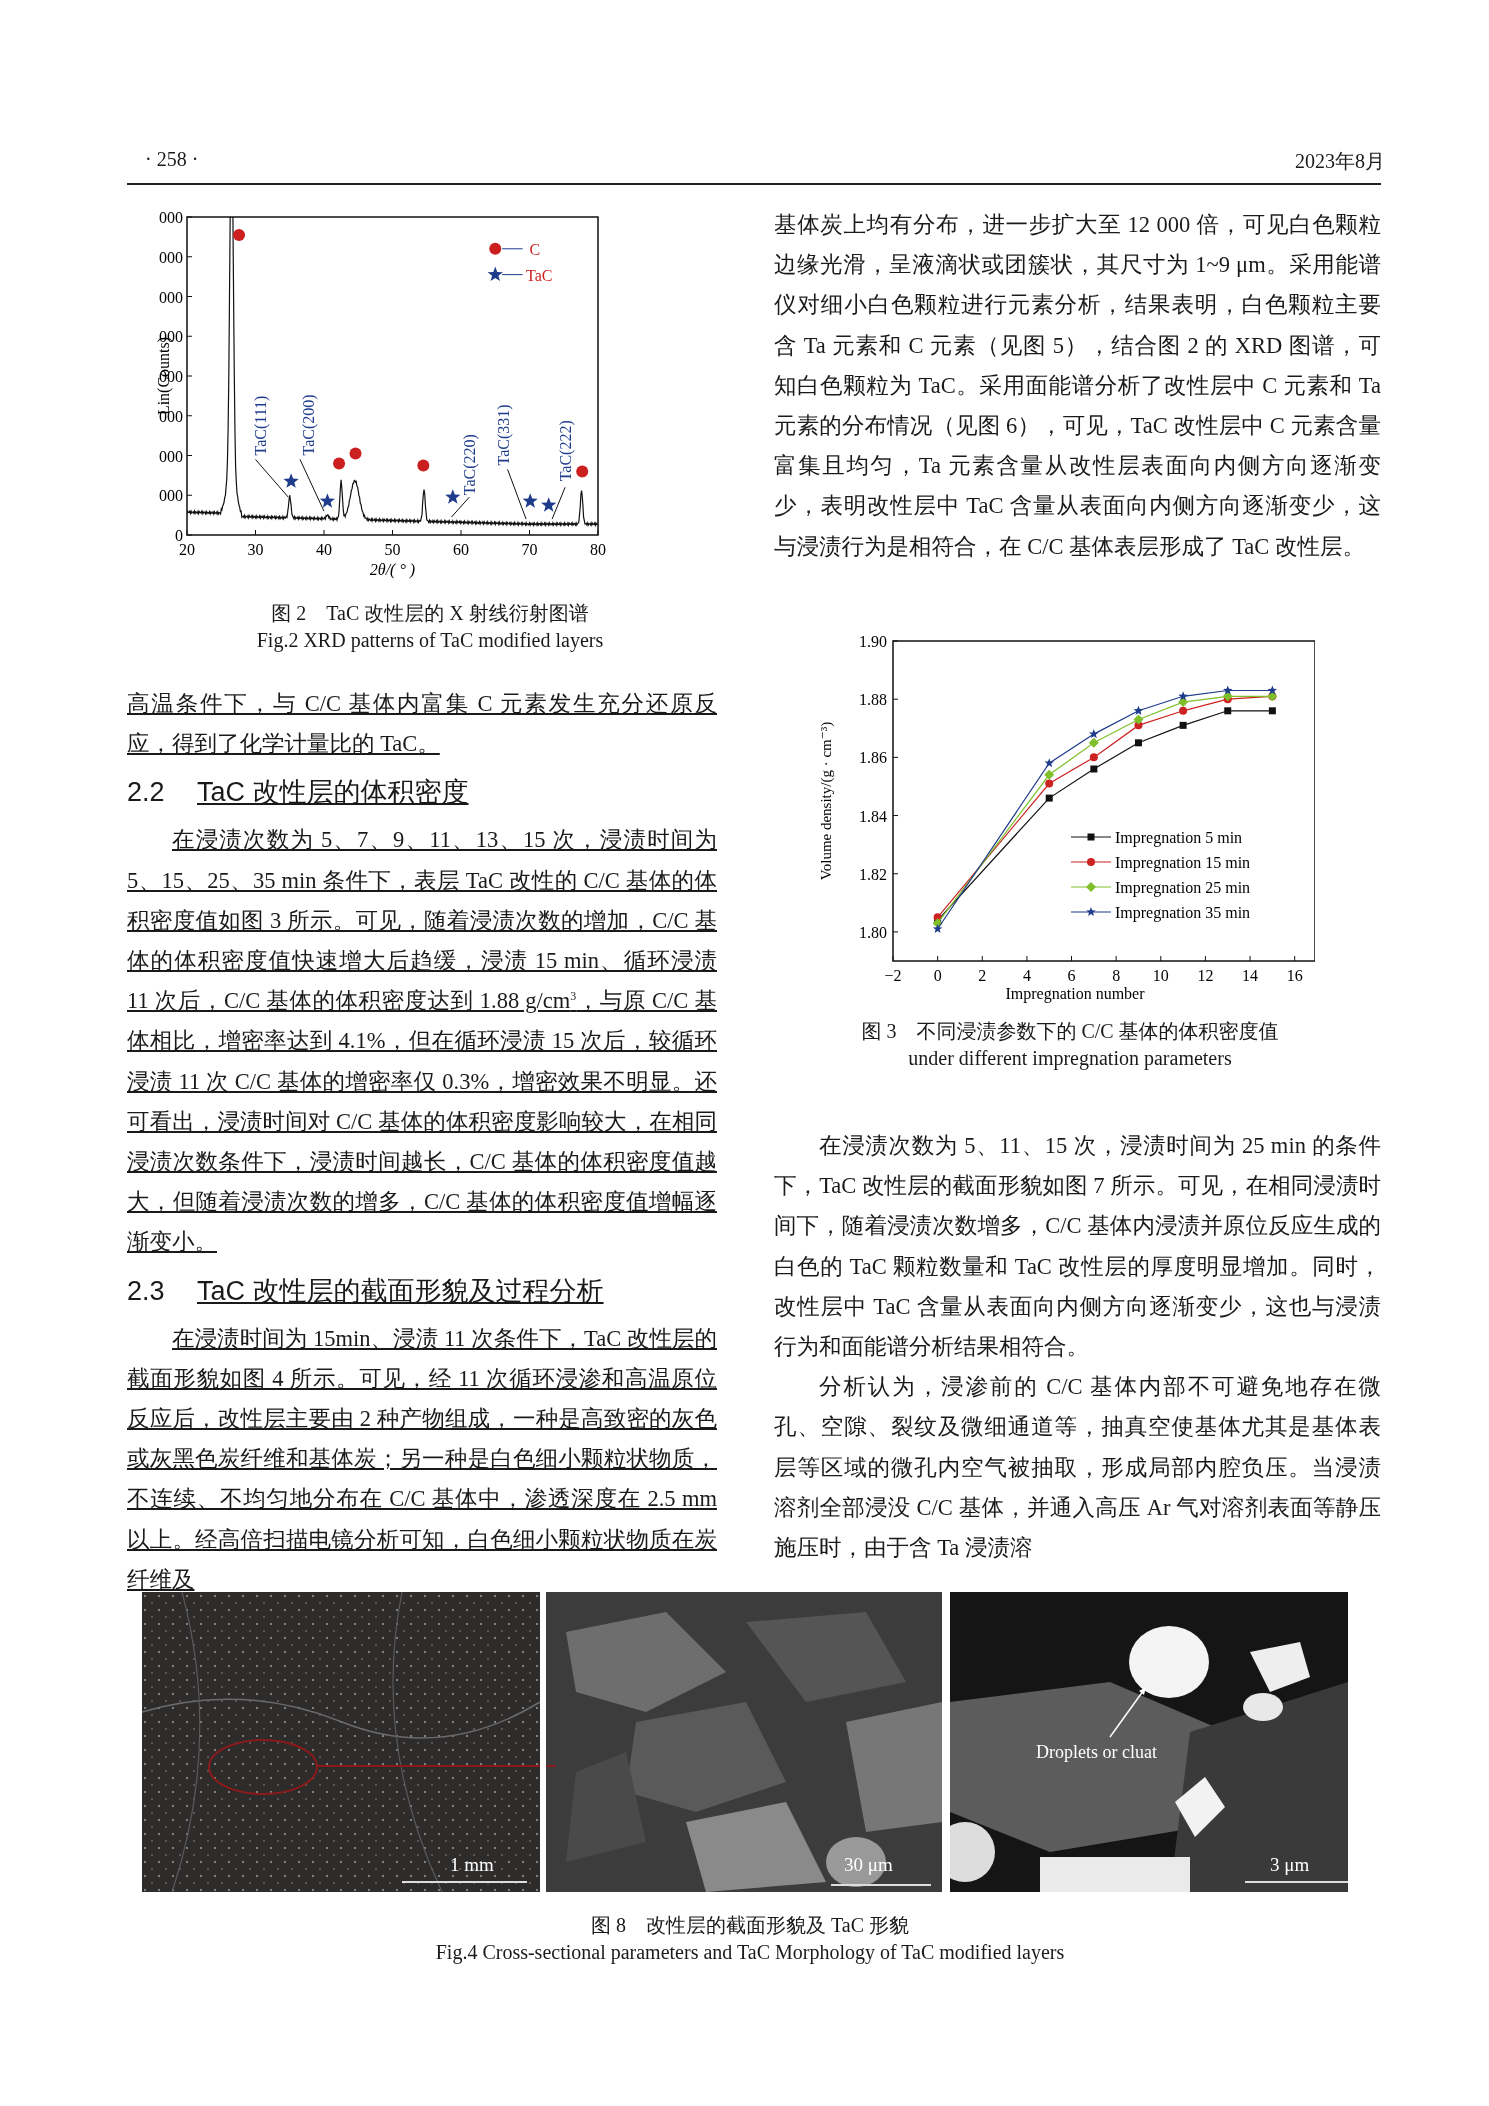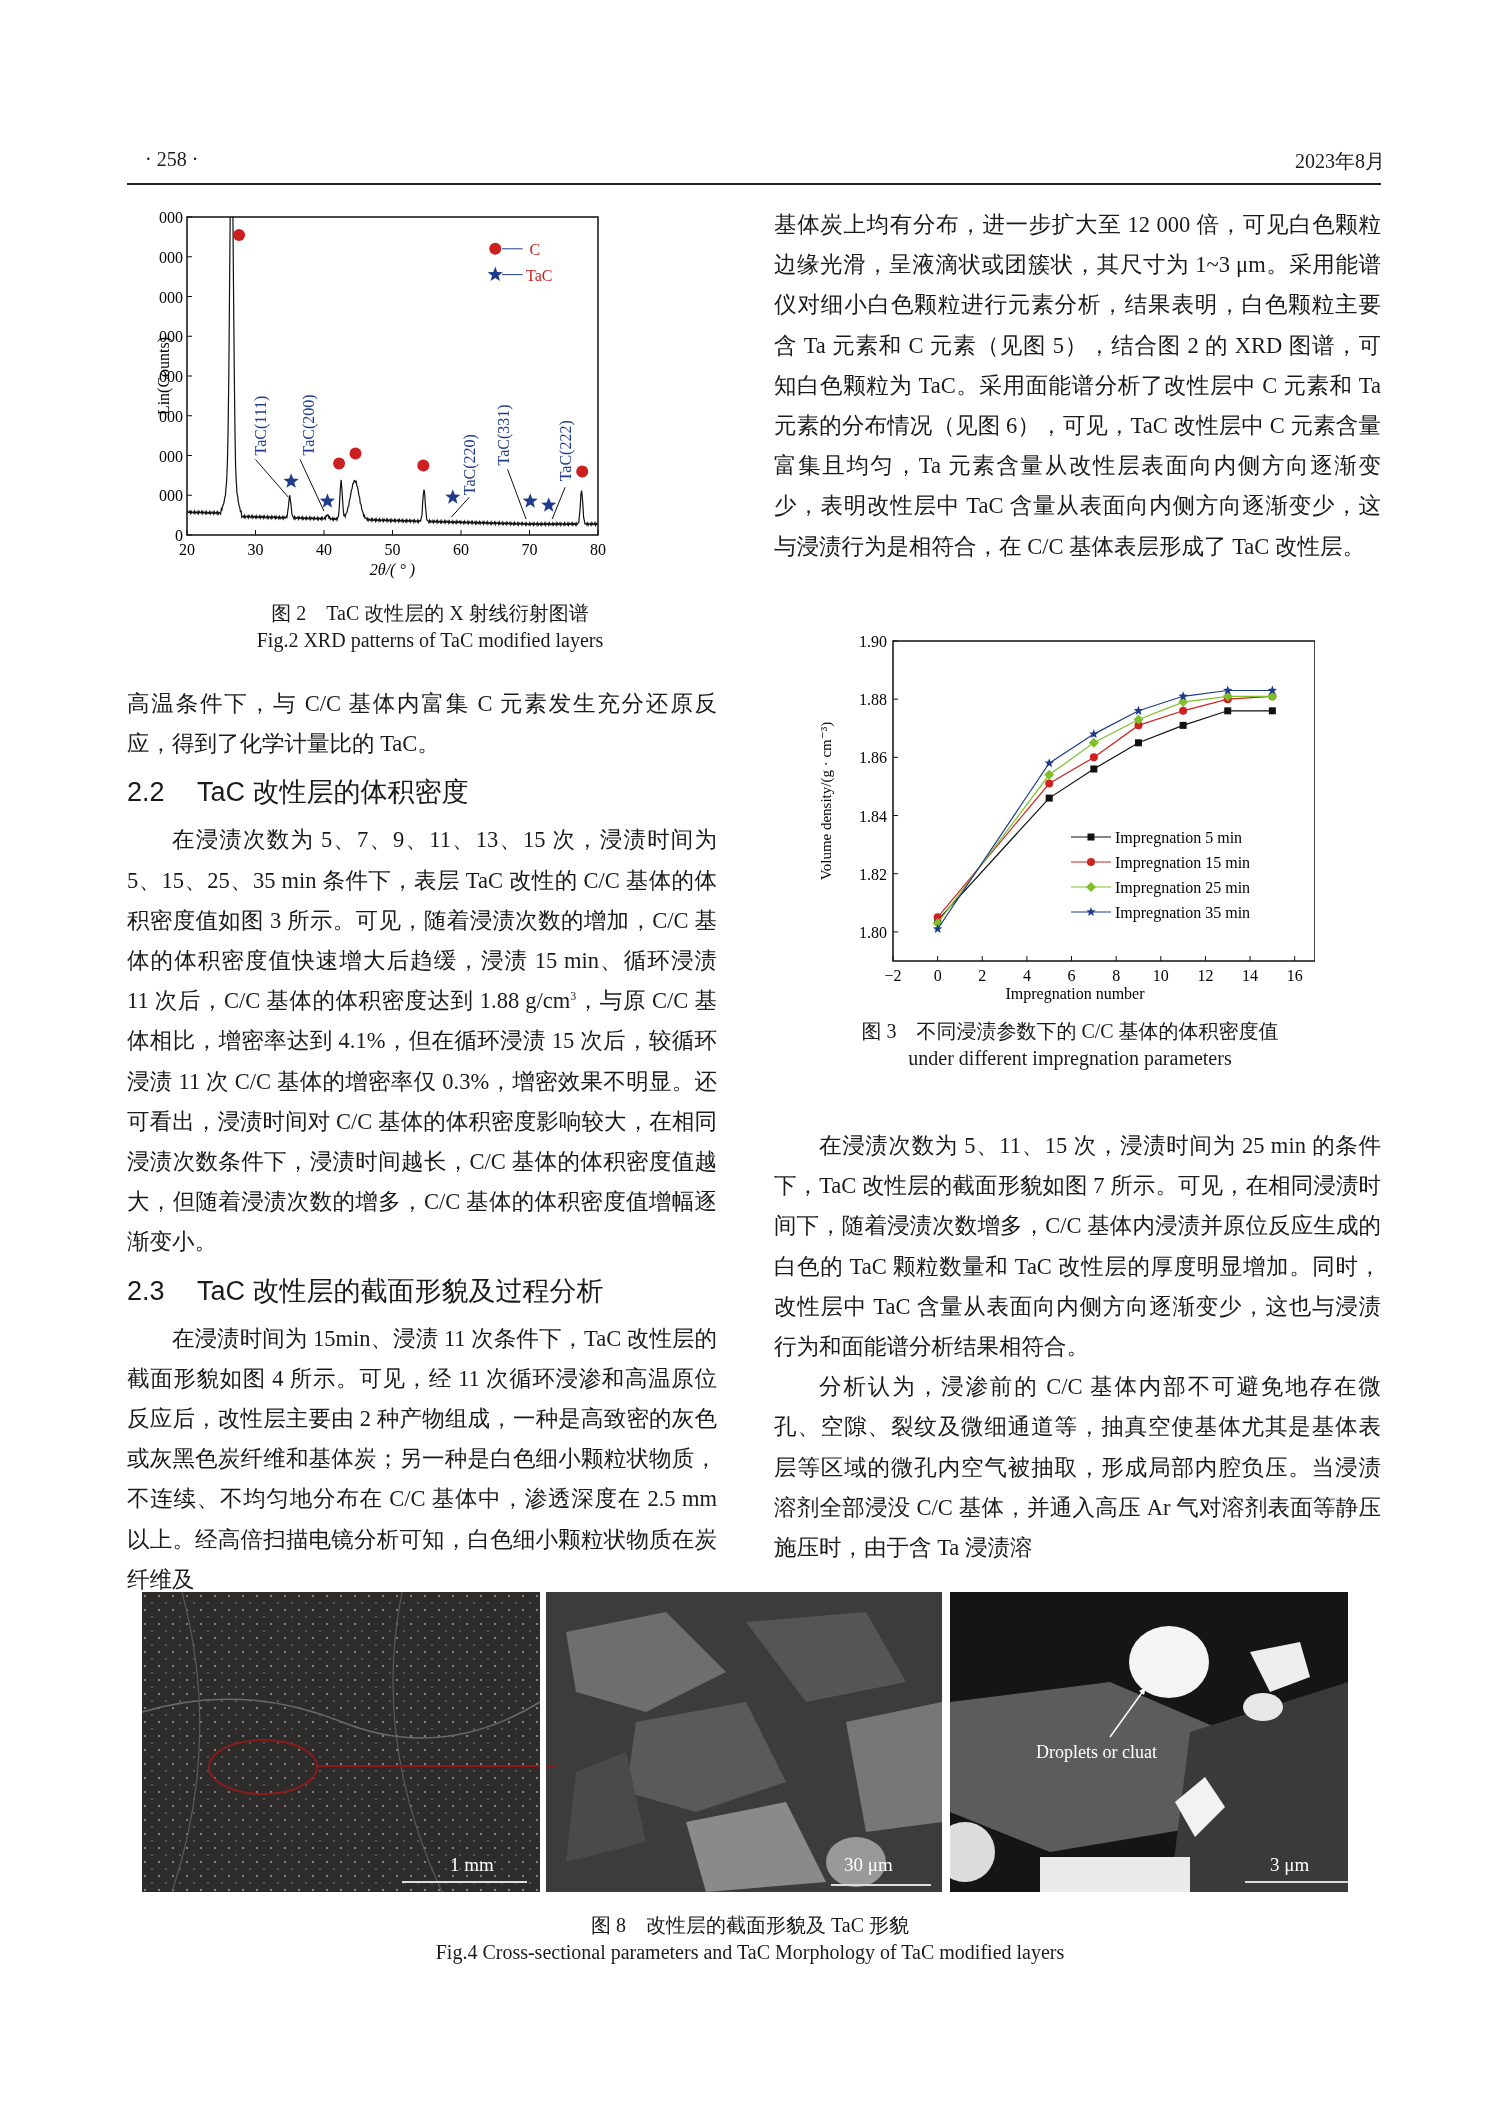--- a/index.html
+++ b/index.html
@@ -8,21 +8,21 @@
 
   .header { position: absolute; left: 145px; top: 140px; width: 1240px; height: 40px; }
   .header .pn { position: absolute; left: 0; top: 8px; font-size: 20px; }
   .header .jt { position: absolute; left: 0; width: 100%; top: 6px; text-align: center; font-size: 22px; letter-spacing: 18px; }
   .header .dt { position: absolute; right: 0; top: 8px; font-size: 20px; }
   .header-rule { position: absolute; left: 127px; top: 183px; width: 1254px; height: 2px; background: #222; }
 
   .col { position: absolute; font-size: 22.5px; line-height: 40.2px; text-align: justify; }
   .col p { margin: 0; }
   .col p.ind { text-indent: 2em; }
-  .col-left { left: 127px; width: 590px; }
+  .col-left { left: 127px; width: 590px; text-decoration: underline; }
   .col-right { left: 774px; width: 607px; }
 
   .h2 { font-family: "Liberation Sans", "DejaVu Sans", sans-serif; font-size: 27px; line-height: 40px; margin: 8px 0 8px 0; }
   .h2 .num { display: inline-block; width: 70px; }
 
   .caption { position: absolute; text-align: center; font-size: 20px; line-height: 27px; }
   sup { font-size: 12px; line-height: 0; }
 
   
   .xrd { position: absolute; left: 155px; top: 212px; width: 530px; height: 380px; }
@@ -119,21 +119,21 @@
 
 <div class="col col-left" style="top:684px;">
   <p>高温条件下，与 C/C 基体内富集 C 元素发生充分还原反应，得到了化学计量比的 TaC。</p>
   <div class="h2"><span class="num">2.2</span><span>TaC 改性层的体积密度</span></div>
   <p class="ind"><span>在浸渍次数为 5、7、9、11、13、15 次，浸渍时间为 5、15、25、35 min 条件下，表层 TaC 改性的 C/C 基体的体积密度值如图 3 所示。可见，随着浸渍次数的增加，C/C 基体的体积密度值快速增大后趋缓，浸渍 15 min、循环浸渍 11 次后，C/C 基体的体积密度达到 1.88 g/cm</span><sup>3</sup><span>，与原 C/C 基体相比，增密率达到 4.1%，但在循环浸渍 15 次后，较循环浸渍 11 次 C/C 基体的增密率仅 0.3%，增密效果不明显。还可看出，浸渍时间对 C/C 基体的体积密度影响较大，在相同浸渍次数条件下，浸渍时间越长，C/C 基体的体积密度值越大，但随着浸渍次数的增多，C/C 基体的体积密度值增幅逐渐变小。</span></p>
   <div class="h2"><span class="num">2.3</span><span>TaC 改性层的截面形貌及过程分析</span></div>
   <p class="ind">在浸渍时间为 15min、浸渍 11 次条件下，TaC 改性层的截面形貌如图 4 所示。可见，经 11 次循环浸渗和高温原位反应后，改性层主要由 2 种产物组成，一种是高致密的灰色或灰黑色炭纤维和基体炭；另一种是白色细小颗粒状物质，不连续、不均匀地分布在 C/C 基体中，渗透深度在 2.5 mm 以上。经高倍扫描电镜分析可知，白色细小颗粒状物质在炭纤维及</p>
 </div>
 
 <div class="col col-right" style="top:205px;">
-  <p>基体炭上均有分布，进一步扩大至 12 000 倍，可见白色颗粒边缘光滑，呈液滴状或团簇状，其尺寸为 1~3 μm。采用能谱仪对细小白色颗粒进行元素分析，结果表明，白色颗粒主要含 Ta 元素和 C 元素（见图 5），结合图 2 的 XRD 图谱，可知白色颗粒为 TaC。采用面能谱分析了改性层中 C 元素和 Ta 元素的分布情况（见图 6），可见，TaC 改性层中 C 元素含量富集且均匀，Ta 元素含量从改性层表面向内侧方向逐渐变少，表明改性层中 TaC 含量从表面向内侧方向逐渐变少，这与浸渍行为是相符合，在 C/C 基体表层形成了 TaC 改性层。</p>
+  <p>基体炭上均有分布，进一步扩大至 12 000 倍，可见白色颗粒边缘光滑，呈液滴状或团簇状，其尺寸为 1~9 μm。采用能谱仪对细小白色颗粒进行元素分析，结果表明，白色颗粒主要含 Ta 元素和 C 元素（见图 5），结合图 2 的 XRD 图谱，可知白色颗粒为 TaC。采用面能谱分析了改性层中 C 元素和 Ta 元素的分布情况（见图 6），可见，TaC 改性层中 C 元素含量富集且均匀，Ta 元素含量从改性层表面向内侧方向逐渐变少，表明改性层中 TaC 含量从表面向内侧方向逐渐变少，这与浸渍行为是相符合，在 C/C 基体表层形成了 TaC 改性层。</p>
 </div>
 
 <div class="vd">
   <svg id="vd-svg" width="510" height="380" viewBox="0 0 510 380">
       <rect x="88" y="14" width="422" height="320" fill="none" stroke="#111" stroke-width="1.5"></rect>
       <line x1="88" y1="304.9090909090909" x2="93" y2="304.9090909090909" stroke="#111"></line>
       <text x="82" y="310.9090909090909" text-anchor="end" font-size="16">1.80</text>
       <line x1="88" y1="246.72727272727255" x2="93" y2="246.72727272727255" stroke="#111"></line>
       <text x="82" y="252.72727272727255" text-anchor="end" font-size="16">1.82</text>
       <line x1="88" y1="188.54545454545425" x2="93" y2="188.54545454545425" stroke="#111"></line>

